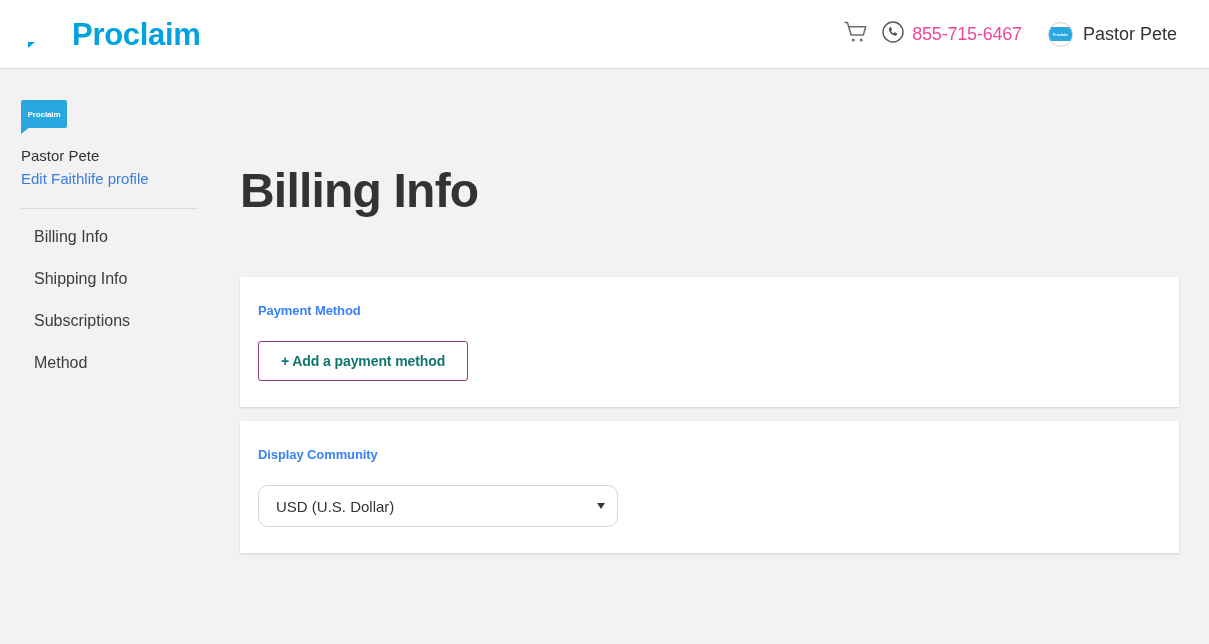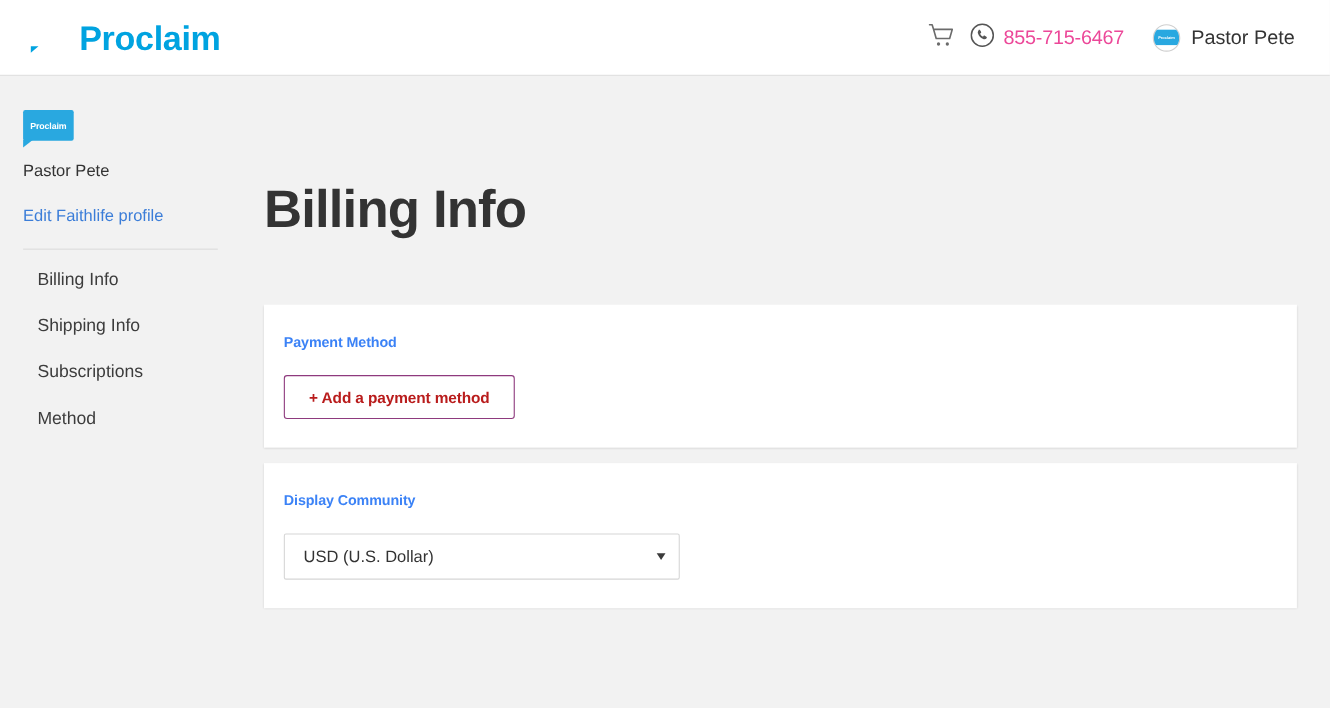--- a/index.html
+++ b/index.html
@@ -170,21 +170,20 @@
   .side-username {
     font-size: 15px;
     color: #333333;
     margin-bottom: 6px;
   }
   .side-editlink {
     font-size: 15px;
     color: #3b7dd8;
     text-decoration: none;
     display: inline-block;
-    margin-top: 18px;
   }
   .side-divider {
     border-top: 1px solid #dcdcdc;
     margin: 20px 30px 0 0;
   }
   .side-nav {
     padding-top: 17px;
   }
   .side-nav-item {
     display: block;
@@ -229,39 +228,39 @@
     font-weight: bold;
     color: #3b82f6;
     margin: 0 0 23px 0;
     letter-spacing: -0.1px;
   }
   .add-payment-btn {
     display: inline-block;
     border: 1px solid #8e3a7e;
     border-radius: 3px;
     background: #ffffff;
-    color: #b91c1c;
+    color: #0f766e;
     font-size: 14px;
     font-weight: bold;
     padding: 11px 22px;
     cursor: pointer;
     font-family: "Liberation Sans", sans-serif;
     letter-spacing: -0.1px;
   }
   .currency-select-wrap {
     position: relative;
     width: 360px;
   }
   .currency-select {
     width: 100%;
     height: 42px;
     box-sizing: border-box;
     border: 1px solid #d6d6d6;
     background: #ffffff;
-    border-radius: 2px;
+    border-radius: 10px;
     font-size: 15px;
     color: #333333;
     padding: 0 30px 0 17px;
     font-family: "Liberation Sans", sans-serif;
     -webkit-appearance: none;
     -moz-appearance: none;
     appearance: none;
     cursor: pointer;
   }
   .select-caret {

